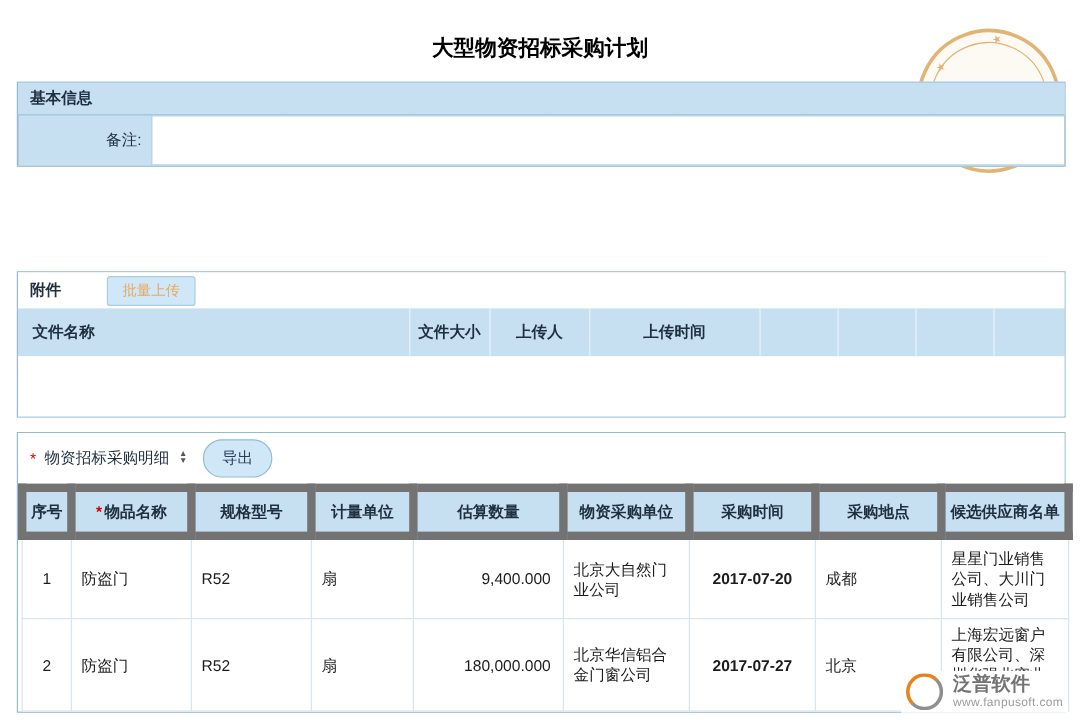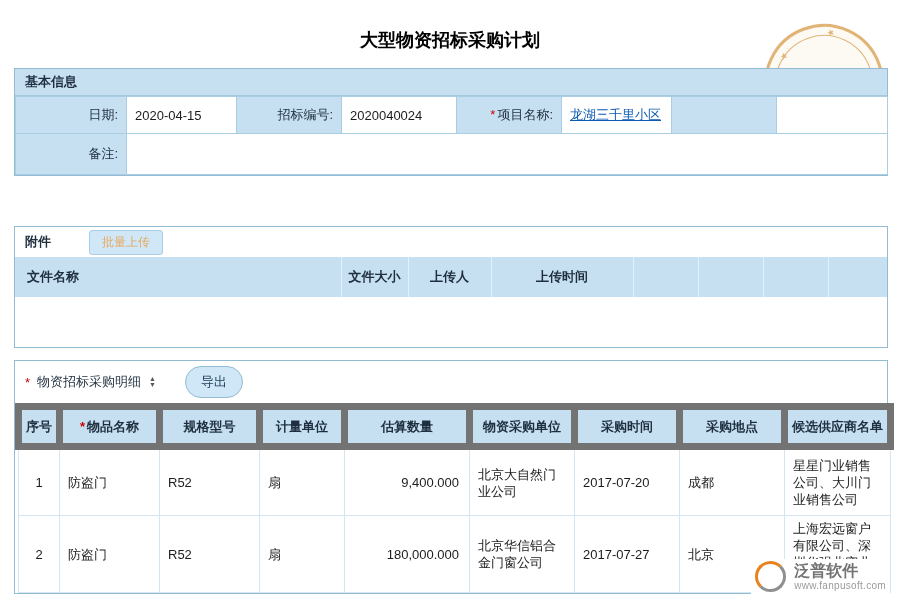--- a/index.html
+++ b/index.html
@@ -30,27 +30,27 @@
     padding:3px 12px;font-size:12px;border-radius:3px;margin-left:36px;}
   .att-head th{background:#c6e0f2;height:38px;font-weight:bold;color:#1f2f3f;
     border-left:1px solid #e3f0f9;font-size:13px;}
   .att-head th:first-child{border-left:none;text-align:left;padding-left:12px;}
   .att-body{height:50px;background:#fff;}
   .bar3{height:42px;gap:5px;}
   .dt-title{color:#1f2f3f;}
   .sort{display:inline-flex;flex-direction:column;font-size:7px;line-height:6px;
     color:#555;margin-left:3px;cursor:pointer;user-select:none;}
   .btn-export{background:#cfe7f7;border:1px solid #93bcd4;color:#27415a;
-    padding:6px 15px;font-size:13px;border-radius:16px;margin-left:24px;}
+    padding:6px 15px;font-size:13px;border-radius:16px;margin-left:8px;}
   .dt th{background:#c6e0f2;height:33px;font-weight:bold;color:#1f2f3f;
     border:7px solid #737373;font-size:13px;padding:0 4px;}
   .dt td{border:1px solid #d4e6f2;height:57px;padding:4px 8px;vertical-align:middle;
     font-size:13px;background:#fff;line-height:17px;}
   .dt td.ctr{text-align:center;}
-  .dt td.tctr{text-align:left;}
+  .dt td.tctr{text-align:center;font-weight:bold;}
   .dt td.num{text-align:right;padding-right:10px;margin-top:14px;}
   .stamp{position:absolute;top:24px;right:16px;width:120px;height:120px;
     transform:rotate(-20deg);color:#dca75f;opacity:.85;pointer-events:none;}
   .stamp .o{position:absolute;top:0;left:0;right:0;bottom:0;border:3px solid #dca75f;
     border-radius:50%;background:rgba(236,203,152,.12);}
   .stamp .i{position:absolute;top:11px;left:11px;right:11px;bottom:11px;
     border:1px solid #dca75f;border-radius:50%;}
   .stamp-text{position:absolute;top:50%;left:50%;transform:translate(-50%,-50%);
     writing-mode:vertical-rl;font-size:17px;font-weight:bold;letter-spacing:4px;white-space:nowrap;}
   .stamp .st{position:absolute;font-size:9px;}
@@ -84,30 +84,20 @@
       <col style="width:111px">
         <col style="width:110px">
         <col style="width:105px">
         <col style="width:115px">
       <col style="width:105px">
         <col style="width:110px">
         <col style="width:105px">
         <col style="width:111px">
     </colgroup>
     <tbody>
-        <tr>
-      <td class="lbl">日期:</td>
-      <td>2020-04-15</td>
-      <td class="lbl">招标编号:</td>
-      <td>2020040024</td>
-      <td class="lbl"><span class="req">*</span><span>项目名称:</span></td>
-      <td><a href="#" class="plink">龙湖三千里小区</a></td>
-      <td class="lbl"></td>
-      <td></td>
-    </tr>
     <tr class="remark">
       <td class="lbl">备注:</td>
       <td colspan="7"></td>
     </tr>
   </tbody>
     </table>
 </section>
 
 <section class="sec sec2">
   <div class="bar bar2">

